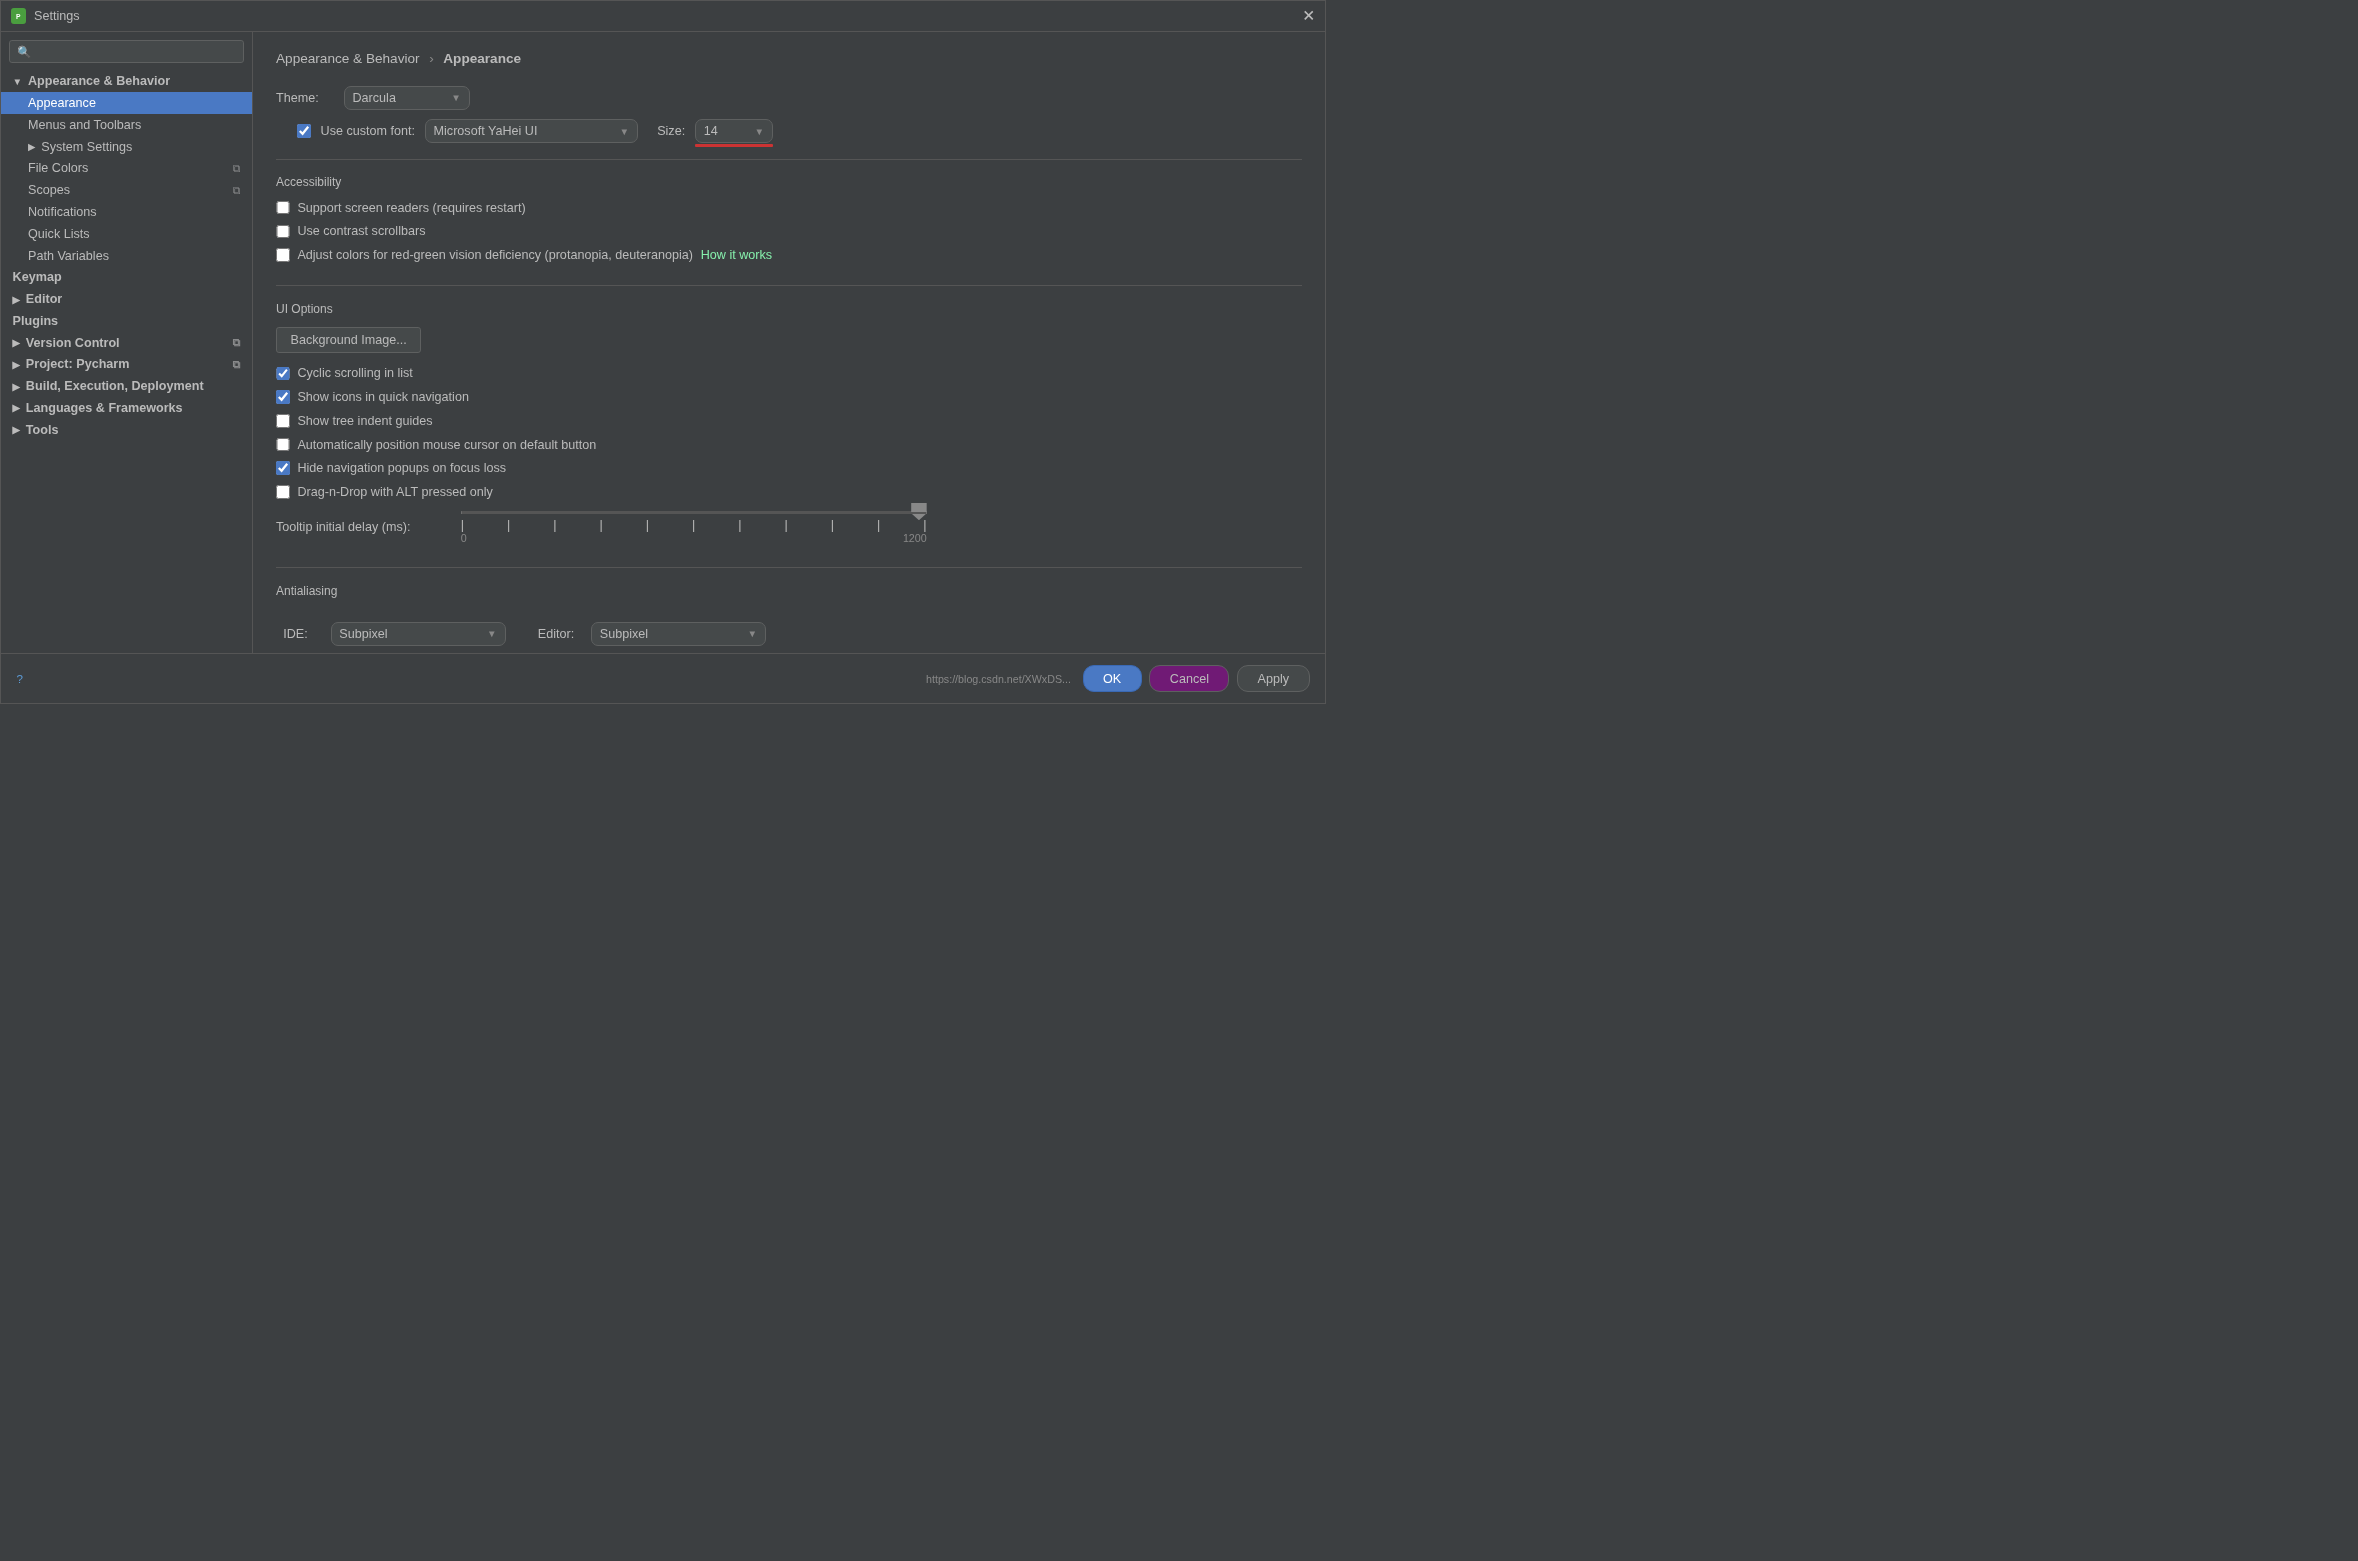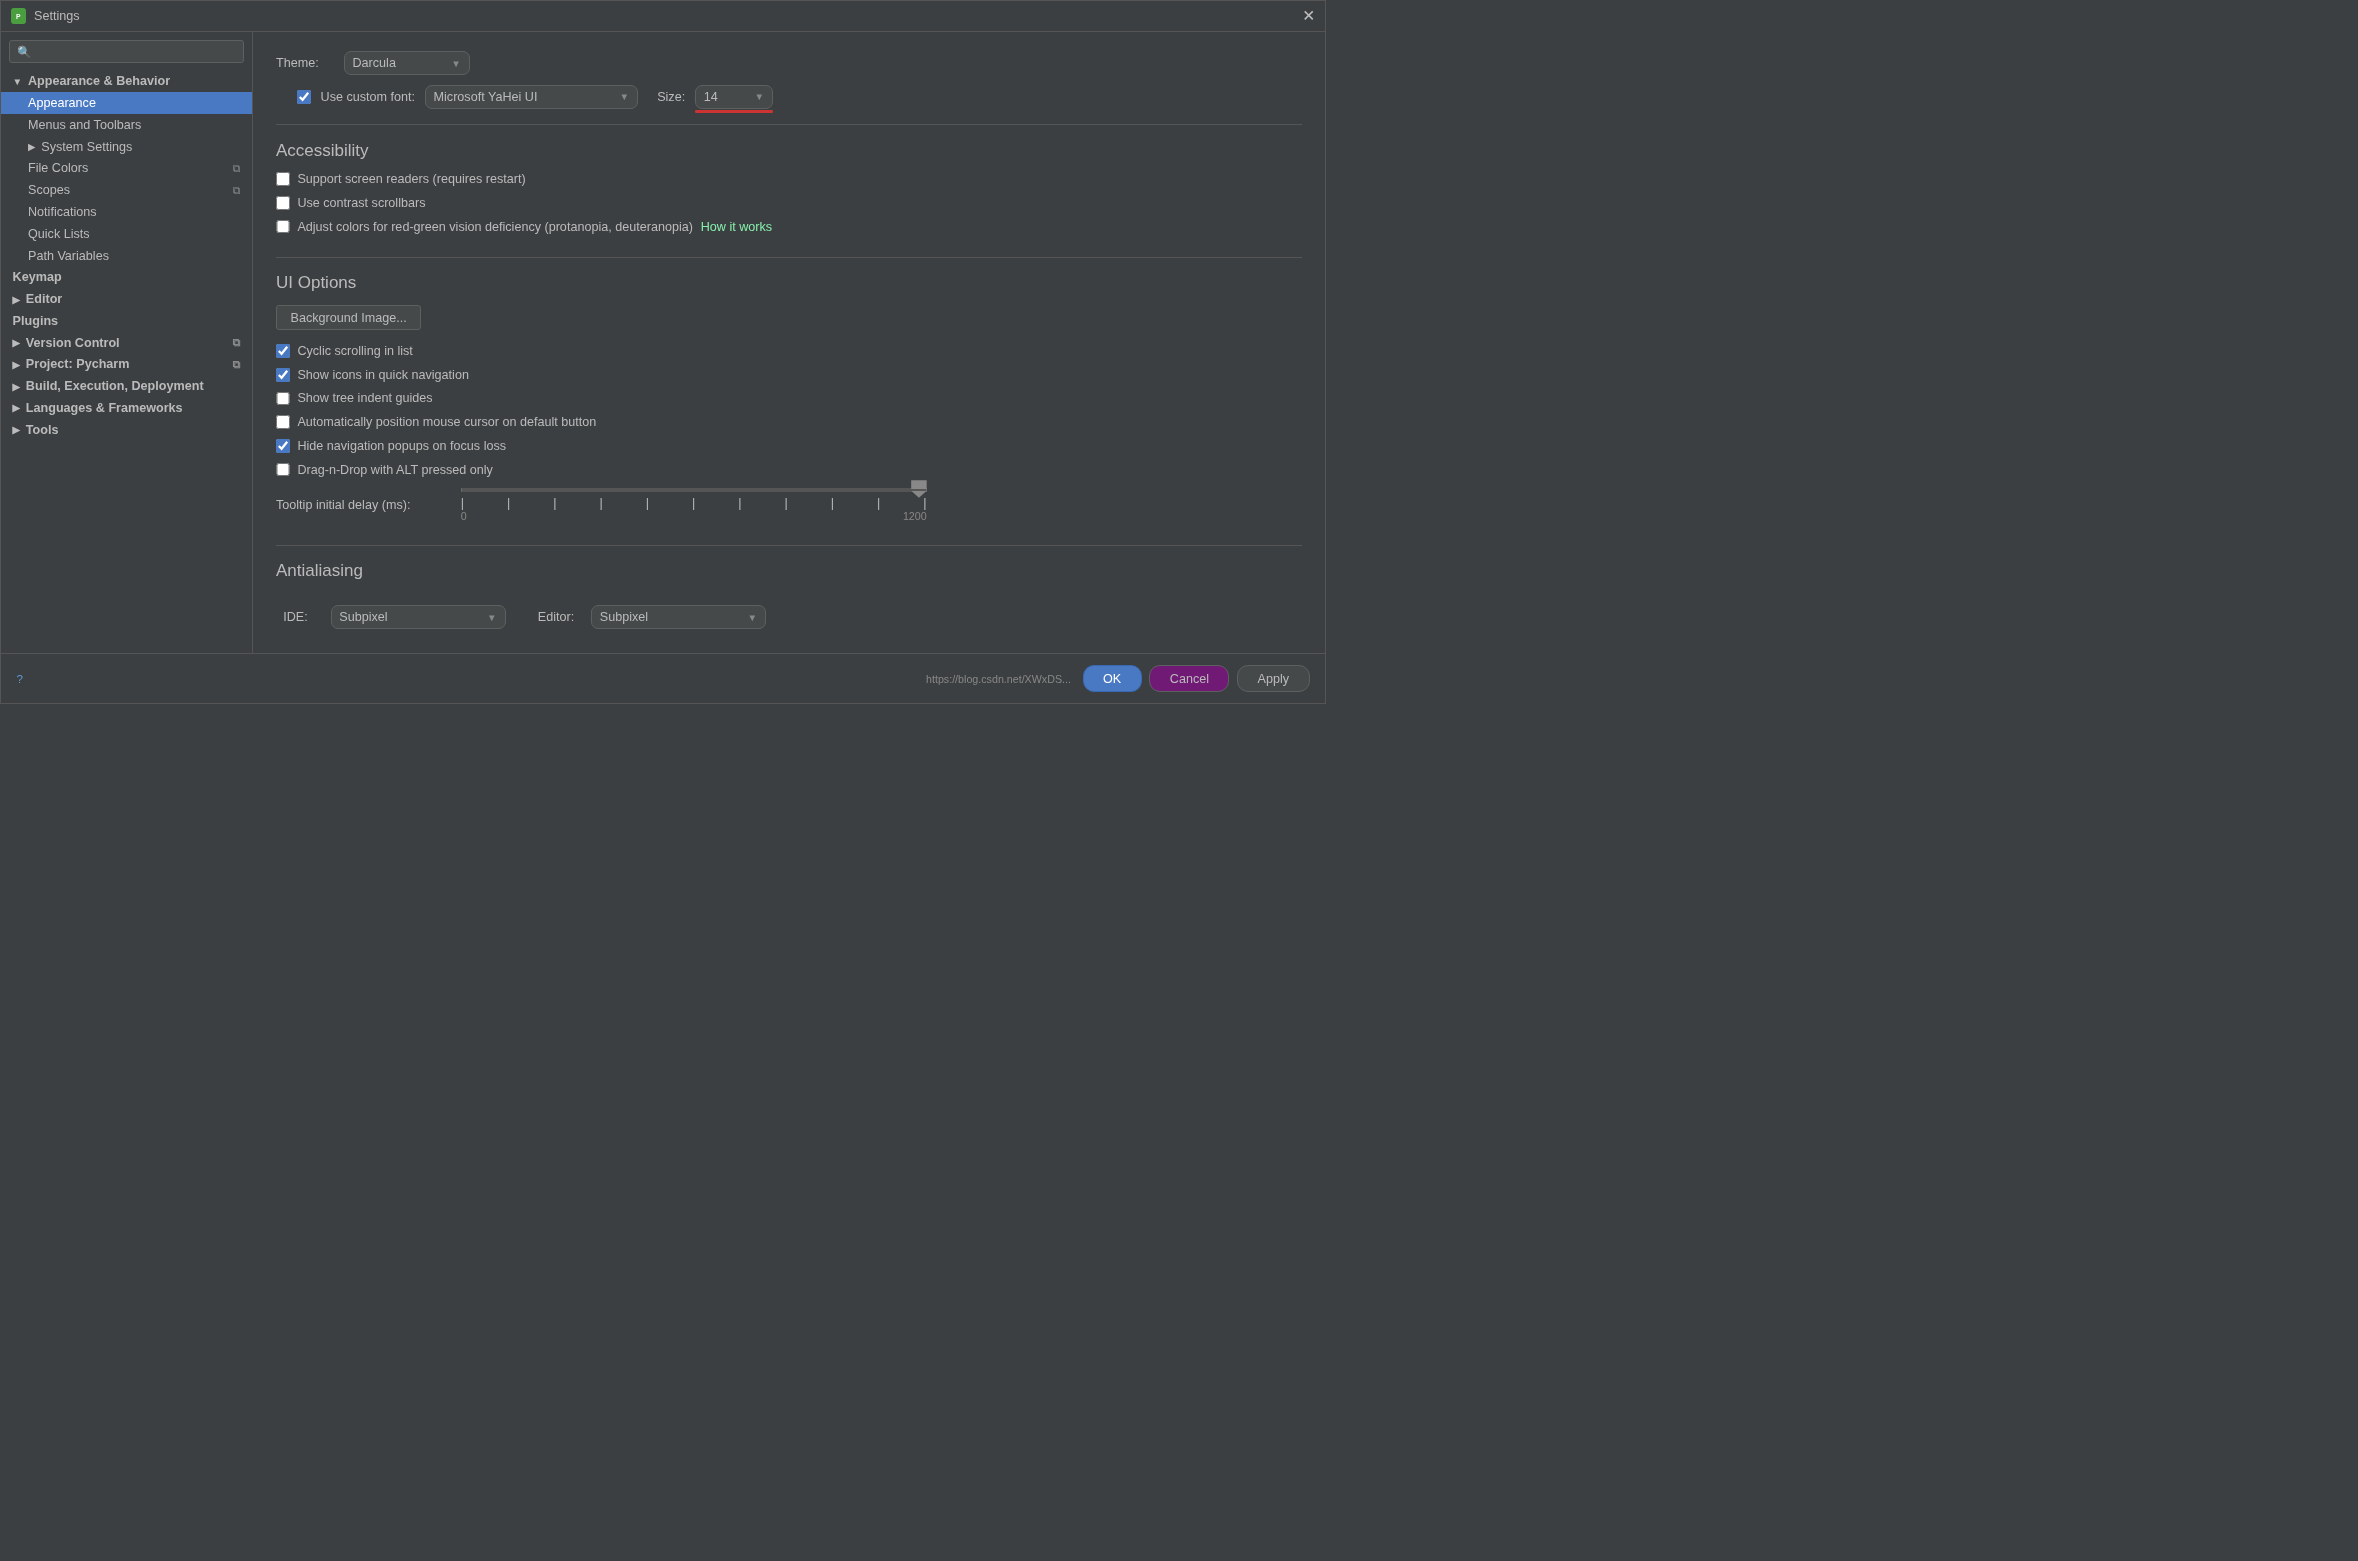--- a/index.html
+++ b/index.html
@@ -150,21 +150,21 @@
       margin-bottom: 23px;
     }
 
     .section-divider {
       border: none;
       border-top: 1px solid #555;
       margin: 15.5px 0;
     }
 
     .section-title {
-      font-size: 17px;
+      font-size: 12px;
       color: #bbbbbb;
       margin-bottom: 11.6px;
     }
 
     .form-row {
       display: flex;
       align-items: center;
       margin-bottom: 9.7px;
       gap: 9.7px;
     }
@@ -487,20 +487,25 @@
       </div>
 
       <div class="sidebar-item category">
         <span class="chevron">▶</span>
         <span>Tools</span>
       </div>
     </div>
 
     <div class="main">
 
+      <div class="breadcrumb">
+        <span>Appearance &amp; Behavior</span>
+        <span class="separator">›</span>
+        <span class="current">Appearance</span>
+      </div>
 
       <div class="form-row">
         <span class="form-label">Theme:</span>
         <div class="dropdown dropdown-theme">
           <span>Darcula</span>
           <span class="dropdown-arrow">▼</span>
         </div>
       </div>
 
       <div class="font-row">

